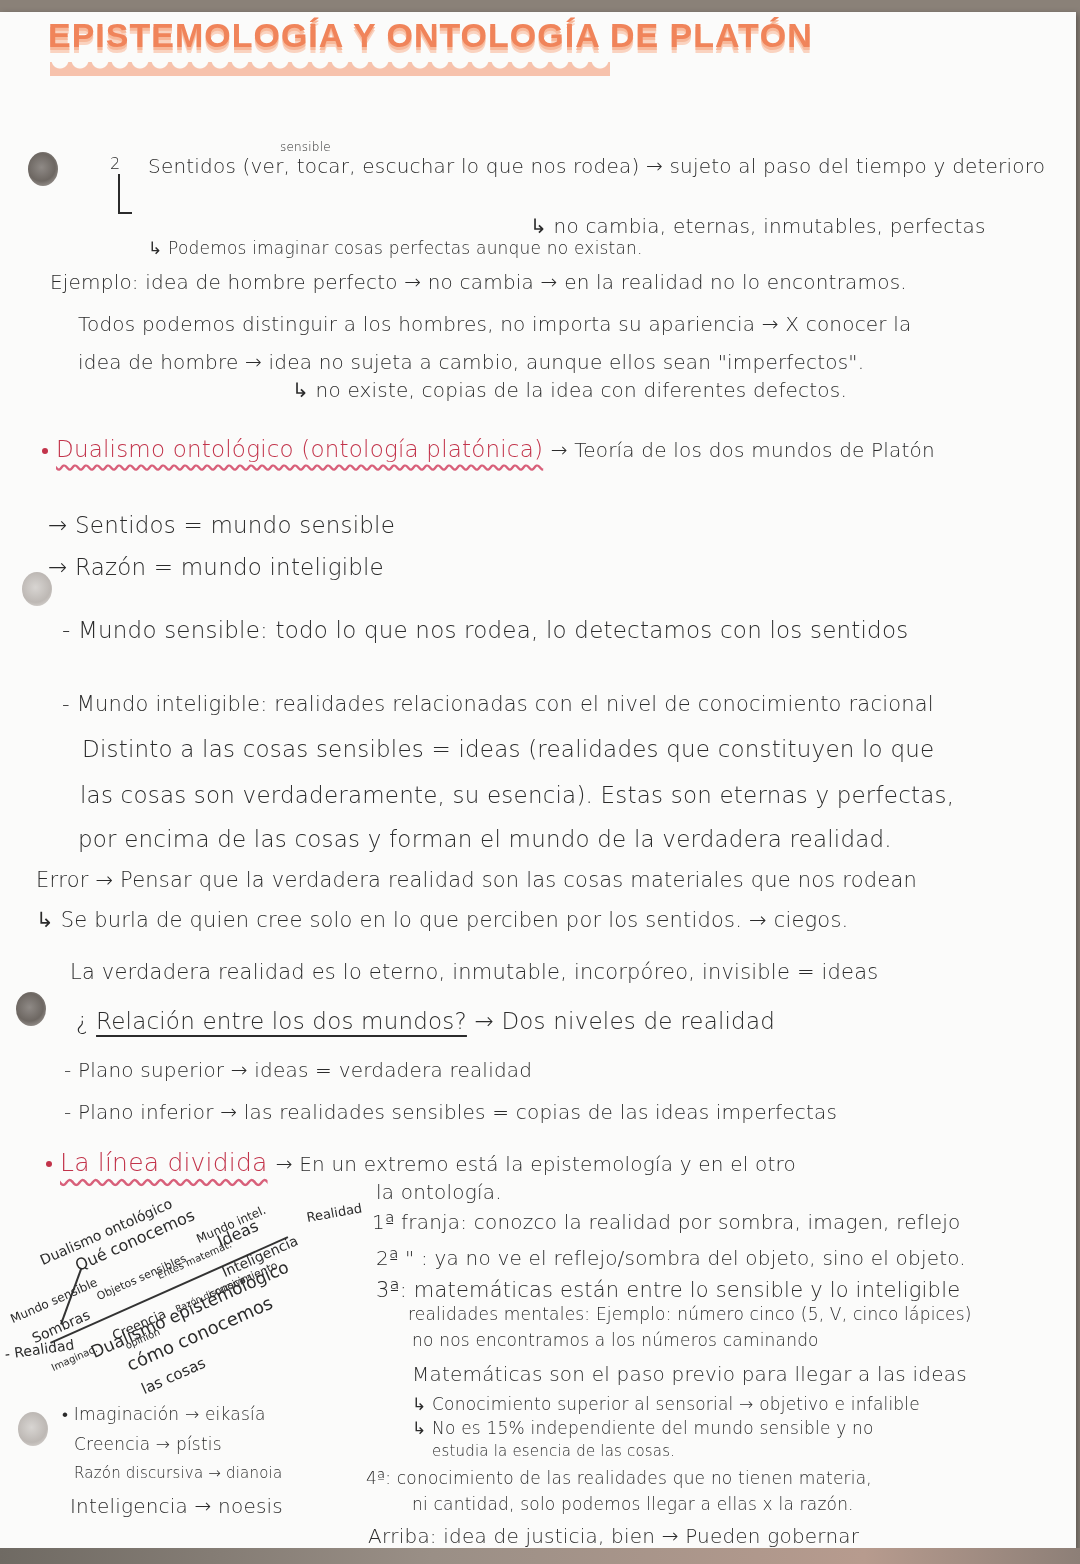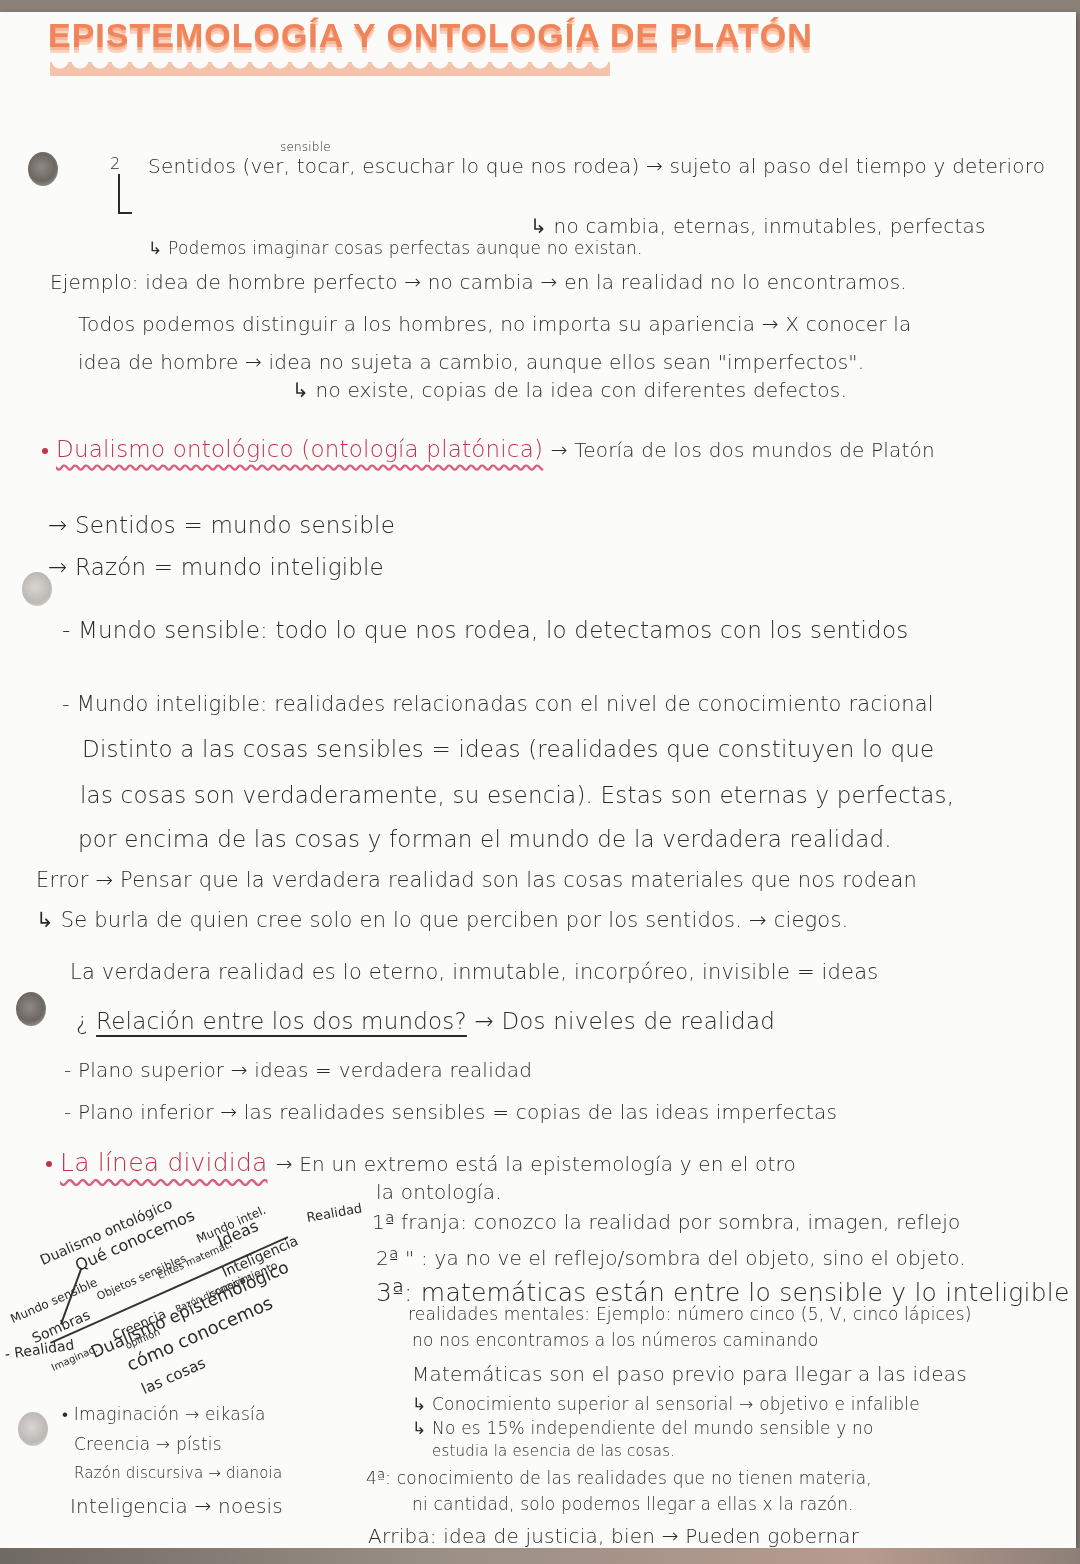--- a/index.html
+++ b/index.html
@@ -99,21 +99,21 @@
   <div class="hand med" style="left:64px;top:1088px;">- Plano inferior → las realidades sensibles = copias de las ideas imperfectas</div>
 
   <div class="hand big" style="left:46px;top:1136px;font-size:25px;">
     <span class="bullet-dot"></span><span class="red wavy">La línea dividida</span>
     <span class="med">→ En un extremo está la epistemología y en el otro</span>
   </div>
   <div class="hand med" style="left:376px;top:1168px;">la ontología.</div>
 
   <div class="hand med" style="left:372px;top:1198px;">1ª franja: conozco la realidad por sombra, imagen, reflejo</div>
   <div class="hand med" style="left:376px;top:1234px;">2ª " : ya no ve el reflejo/sombra del objeto, sino el objeto.</div>
-  <div class="hand med" style="left:376px;top:1266px;font-size:25px;">3ª: matemáticas están entre lo sensible y lo inteligible</div>
+  <div class="hand med" style="left:376px;top:1266px;font-size:21px;">3ª: matemáticas están entre lo sensible y lo inteligible</div>
   <div class="hand small" style="left:408px;top:1292px;">realidades mentales: Ejemplo: número cinco (5, V, cinco lápices)</div>
   <div class="hand small" style="left:412px;top:1318px;">no nos encontramos a los números caminando</div>
   <div class="hand med" style="left:412px;top:1350px;">Matemáticas son el paso previo para llegar a las ideas</div>
   <div class="hand small" style="left:412px;top:1382px;">↳ Conocimiento superior al sensorial → objetivo e infalible</div>
   <div class="hand small" style="left:412px;top:1406px;">↳ No es 15% independiente del mundo sensible y no</div>
   <div class="hand small" style="left:432px;top:1430px;font-size:15px;">estudia la esencia de las cosas.</div>
   <div class="hand small" style="left:366px;top:1456px;">4ª: conocimiento de las realidades que no tienen materia,</div>
   <div class="hand small" style="left:412px;top:1482px;">ni cantidad, solo podemos llegar a ellas x la razón.</div>
   <div class="hand med" style="left:368px;top:1512px;">
     <span>Arriba: idea de justicia,</span>

